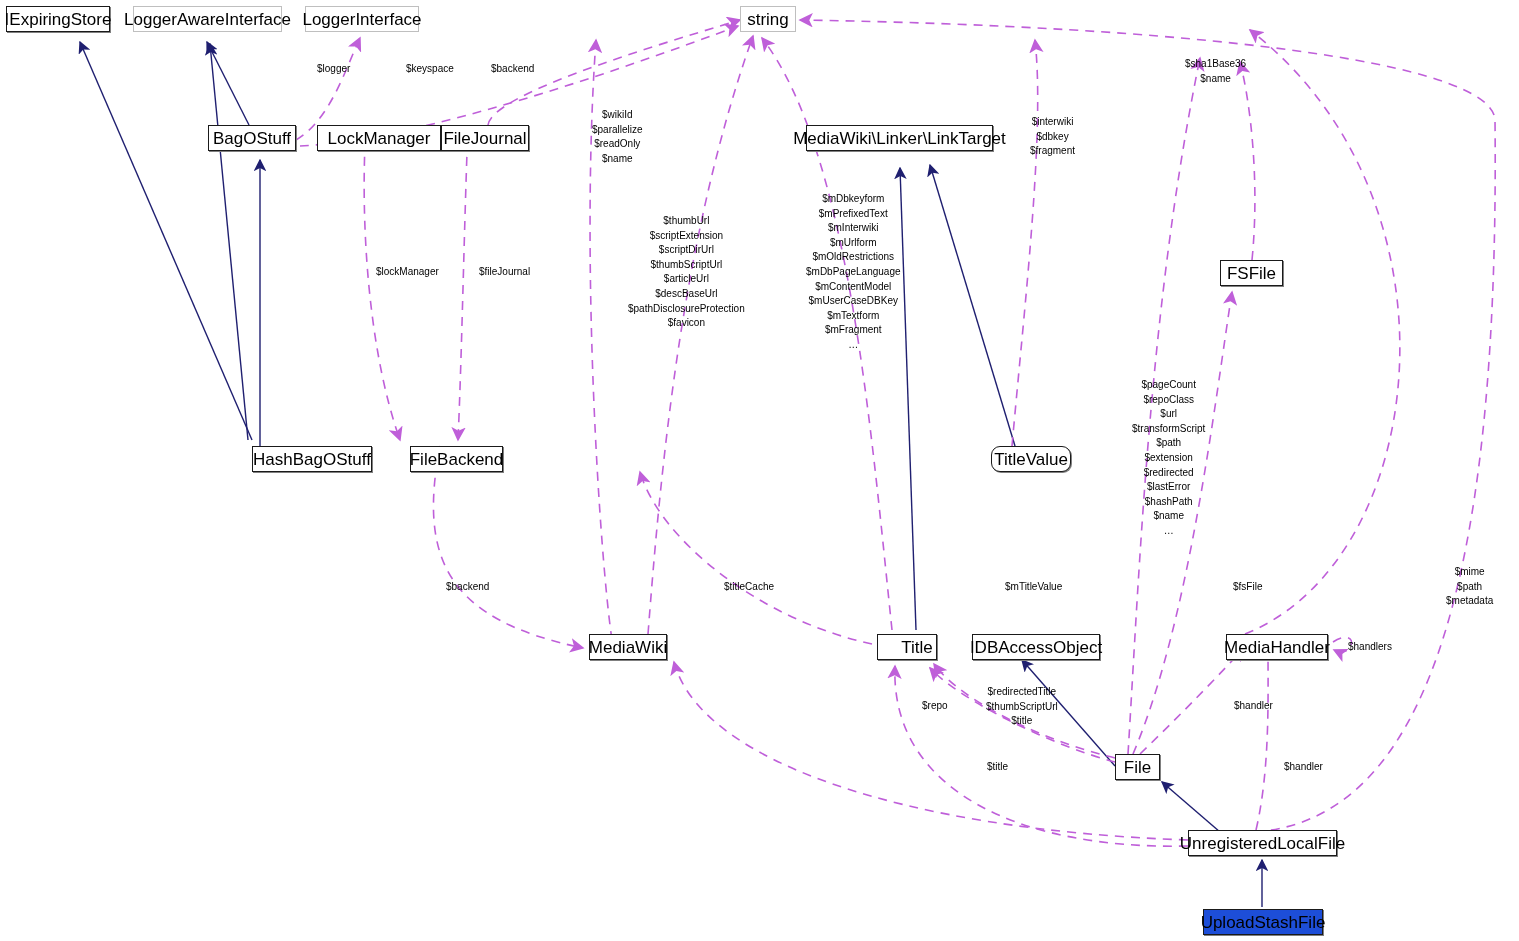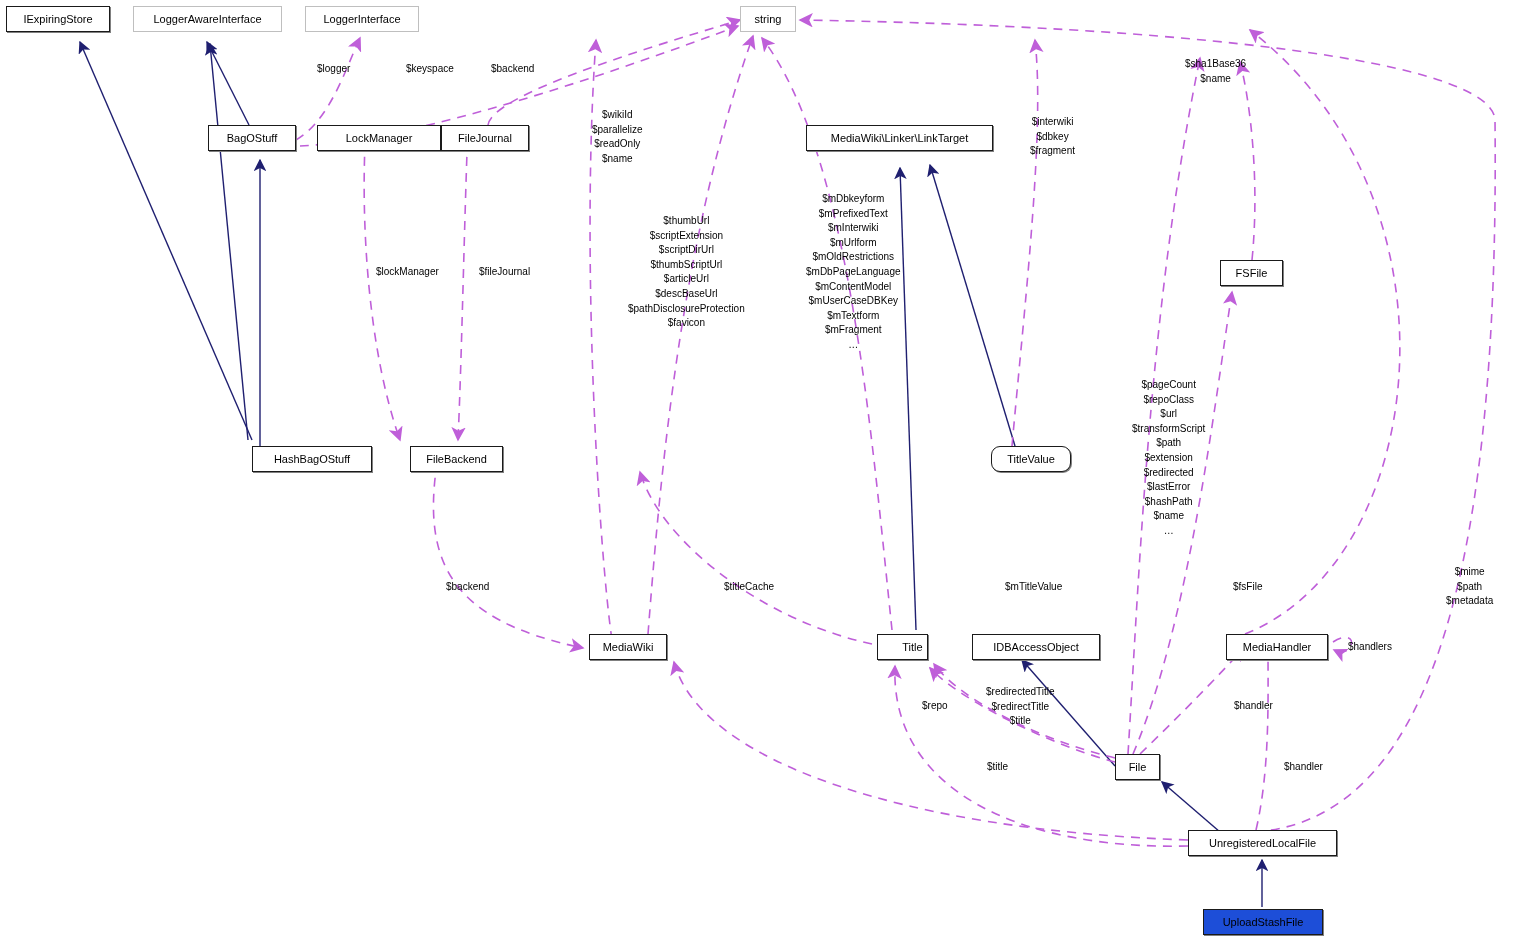--- a/index.html
+++ b/index.html
@@ -13,21 +13,21 @@
   }
   #edges{position:absolute;left:0;top:0;width:1519px;height:941px;}
   .node{
     position:absolute;
     box-sizing:border-box;
     background:#ffffff;
     border:1px solid #000000;
     display:flex;
     align-items:center;
     justify-content:center;
-    font-size:11px;
+    font-size:17px;
     color:#000000;
     white-space:nowrap;
     line-height:1;
     padding:0 6px;
     z-index:5;
   }
   .node.strong{border:1.5px solid #1a1a1a;box-shadow:1px 1px 0 0 #808080;}
   .node.light{border:1px solid #bfbfbf;}
   .node.highlight{background:#1d4ed8;border:1.5px solid #1a1a1a;box-shadow:1px 1px 0 0 #808080;}
   .elabel{
@@ -101,21 +101,21 @@
     <div class="node light" style="left:740px;top:6px;width:56px;height:26px;">string</div>
     <div class="node strong" style="left:208px;top:125px;width:88px;height:26px;">BagOStuff</div>
     <div class="node strong" style="left:317px;top:125px;width:124px;height:26px;">LockManager</div>
     <div class="node strong" style="left:441px;top:125px;width:88px;height:26px;">FileJournal</div>
     <div class="node strong" style="left:806px;top:125px;width:187px;height:26px;">MediaWiki\Linker\LinkTarget</div>
     <div class="node strong" style="left:1220px;top:260px;width:63px;height:26px;">FSFile</div>
     <div class="node strong" style="left:252px;top:446px;width:120px;height:26px;">HashBagOStuff</div>
     <div class="node strong" style="left:410px;top:446px;width:93px;height:26px;">FileBackend</div>
     <div class="node strong" style="left:991px;top:446px;width:80px;height:26px;border-radius:9px;">TitleValue</div>
     <div class="node strong" style="left:589px;top:634px;width:78px;height:26px;">MediaWiki</div>
-    <div class="node strong" style="left:877px;top:634px;width:51px;height:26px;padding-left:26px;">Title</div>
+    <div class="node strong" style="left:877px;top:634px;width:60px;height:26px;padding-left:26px;">Title</div>
     <div class="node strong" style="left:972px;top:634px;width:128px;height:26px;">IDBAccessObject</div>
     <div class="node strong" style="left:1226px;top:634px;width:102px;height:26px;text-align:right;">MediaHandler</div>
     <div class="node strong" style="left:1115px;top:754px;width:45px;height:26px;">File</div>
     <div class="node strong" style="left:1188px;top:830px;width:149px;height:26px;">UnregisteredLocalFile</div>
     <div class="node highlight" style="left:1203px;top:909px;width:120px;height:26px;">UploadStashFile</div>
   </div>
 
   <div>
     <div class="elabel" style="left:317px;top:62px;">$logger</div>
     <div class="elabel" style="left:406px;top:62px;">$keyspace</div>
@@ -163,21 +163,21 @@
 …</div>
     <div class="elabel" style="left:446px;top:580px;">$backend</div>
     <div class="elabel" style="left:724px;top:580px;">$titleCache</div>
     <div class="elabel" style="left:1005px;top:580px;">$mTitleValue</div>
     <div class="elabel" style="left:1233px;top:580px;">$fsFile</div>
     <div class="elabel" style="left:1446px;top:565px;">$mime
 $path
 $metadata</div>
     <div class="elabel" style="left:1348px;top:640px;">$handlers</div>
     <div class="elabel" style="left:986px;top:685px;">$redirectedTitle
-$redirectTitle
+$thumbScriptUrl
 $title</div>
     <div class="elabel" style="left:922px;top:699px;">$repo</div>
     <div class="elabel" style="left:1234px;top:699px;">$handler</div>
     <div class="elabel" style="left:987px;top:760px;">$title</div>
     <div class="elabel" style="left:1284px;top:760px;">$handler</div>
   </div>
 
 </div>
 
 </body></html>

